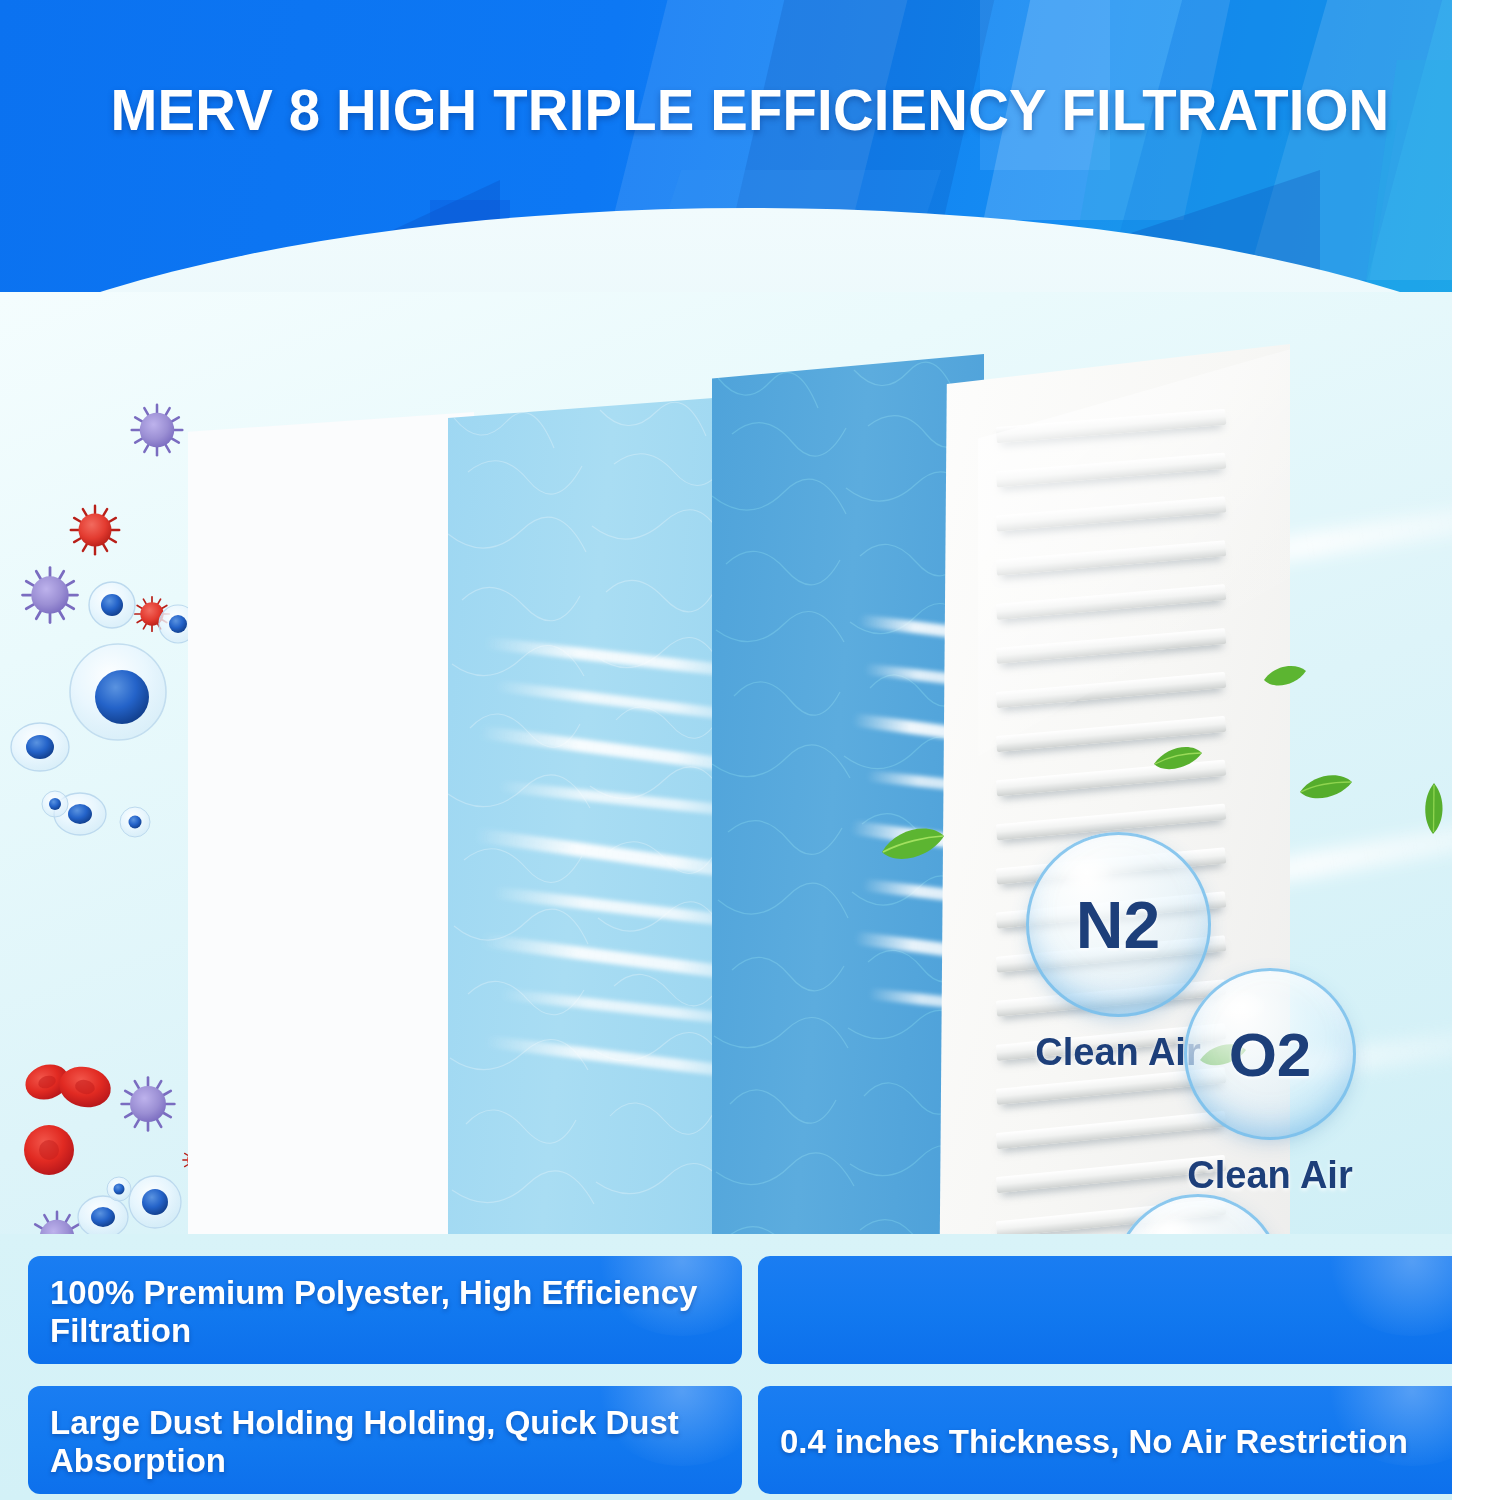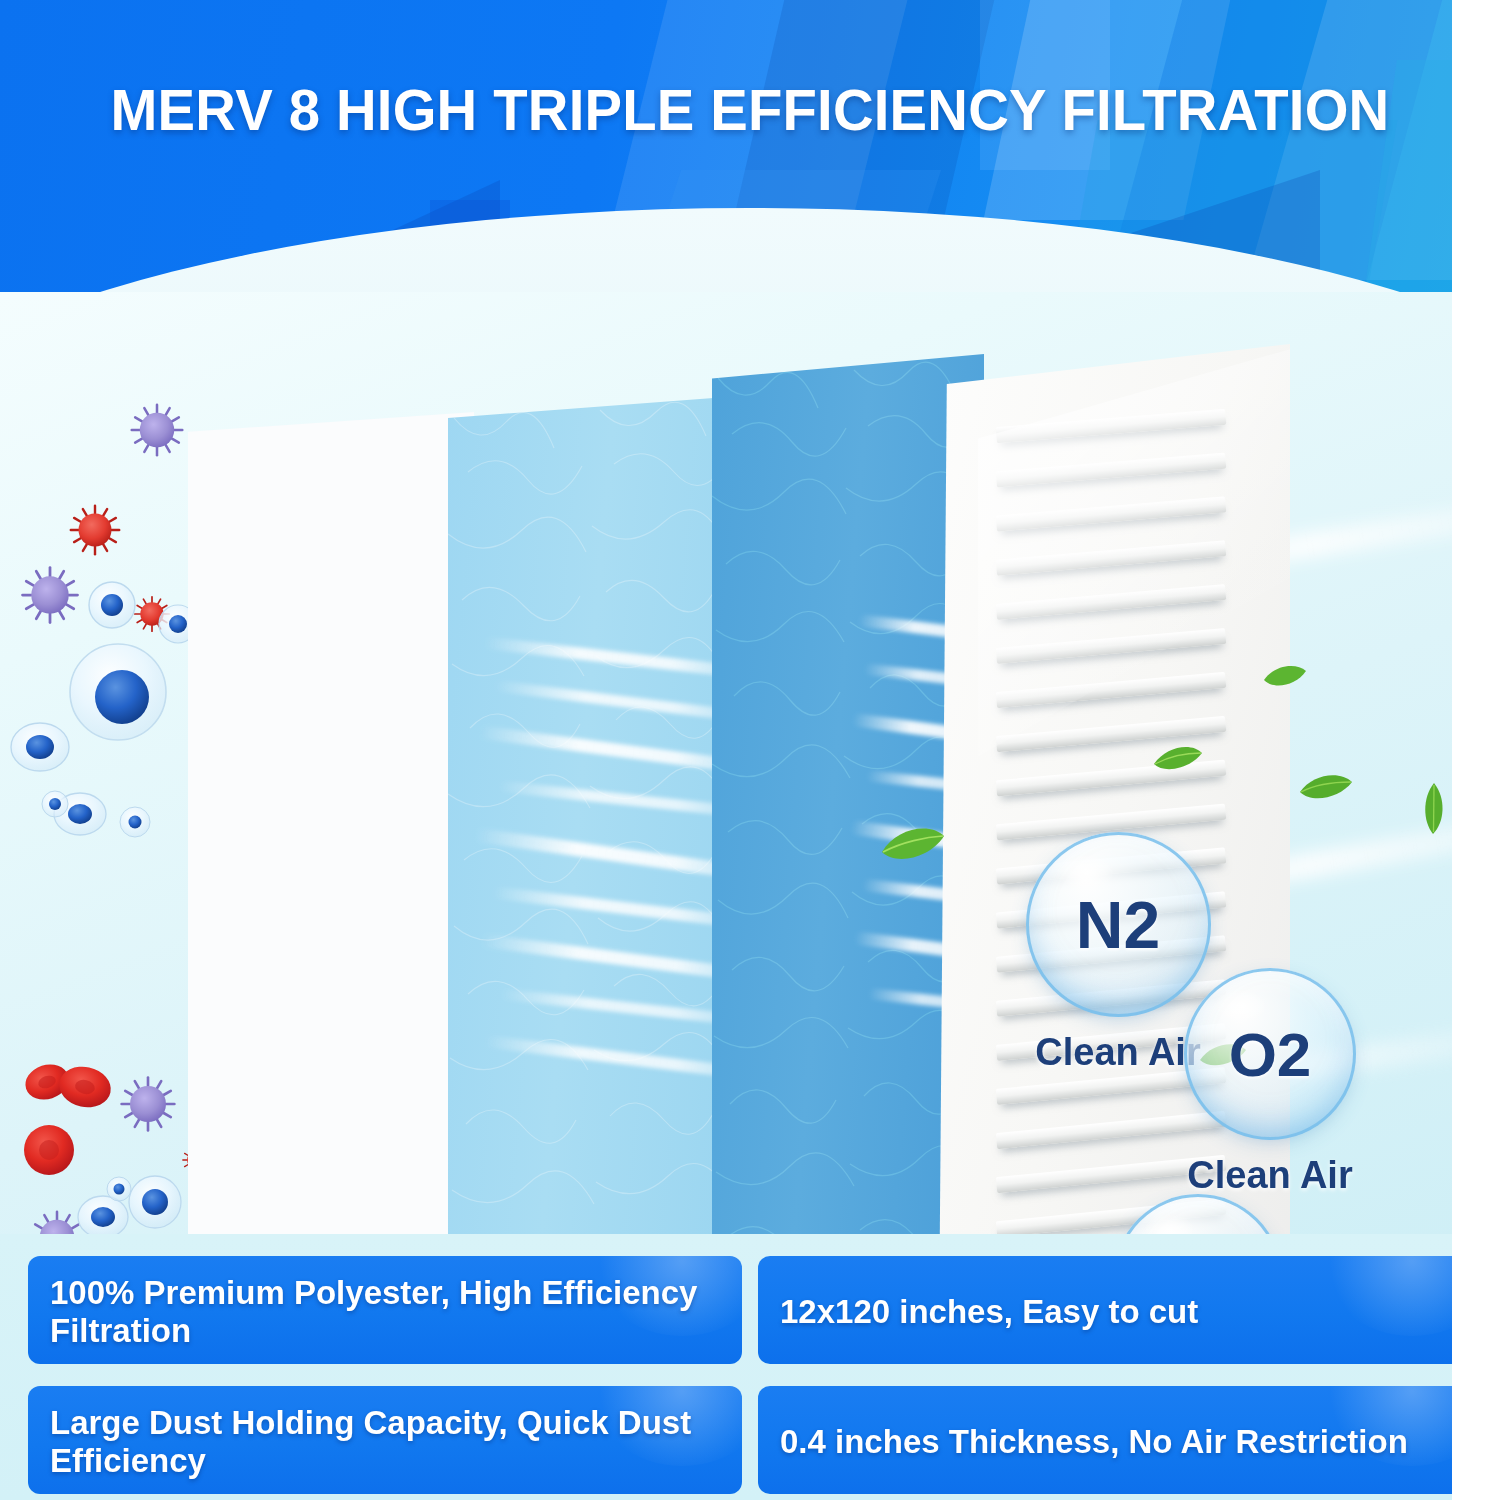--- a/index.html
+++ b/index.html
@@ -548,25 +548,24 @@
   </div>
 
   <div id="features">
     <div id="feature-grid">
       <div class="feature-box">
         <span class="glow"></span>
         <span class="feature-text">100% Premium Polyester, High Efficiency Filtration</span>
       </div>
       <div class="feature-box">
         <span class="glow"></span>
-        <span class="feature-text">12x120 inches, Easy to cut</span>
       </div>
       <div class="feature-box">
         <span class="glow"></span>
-        <span class="feature-text">Large Dust Holding Capacity, Quick Dust Efficiency</span>
+        <span class="feature-text">Large Dust Holding Holding, Quick Dust Absorption</span>
       </div>
       <div class="feature-box">
         <span class="glow"></span>
         <span class="feature-text">0.4 inches Thickness, No Air Restriction</span>
       </div>
     </div>
   </div>
 
 </div>
 

